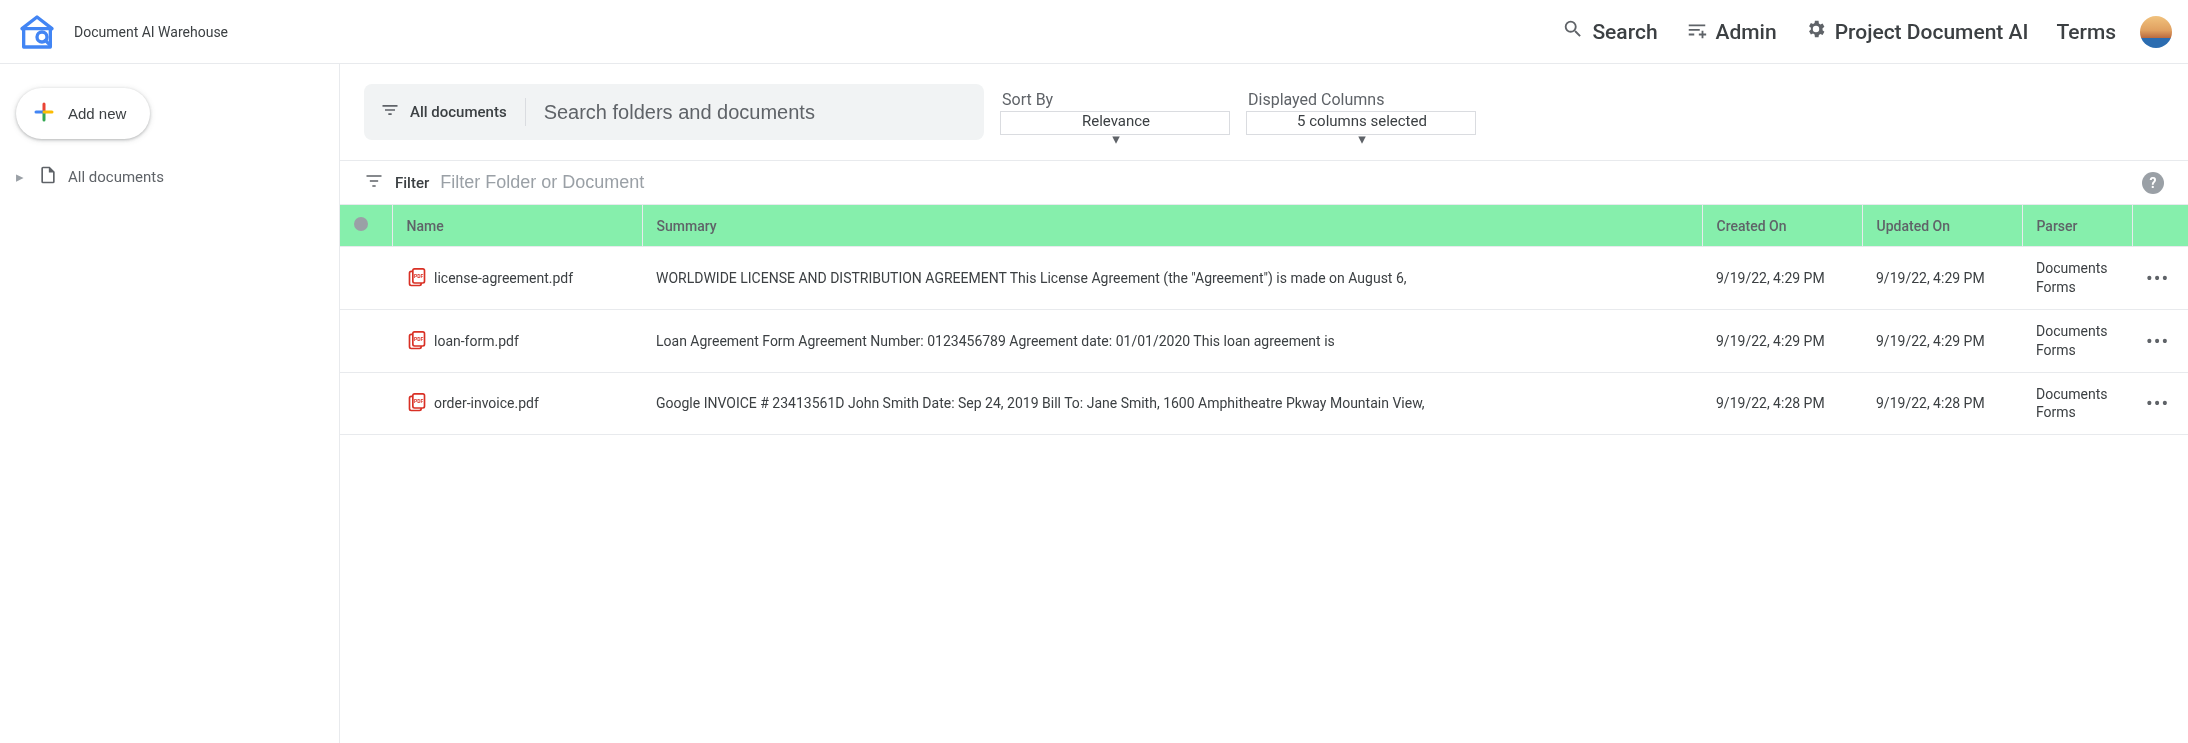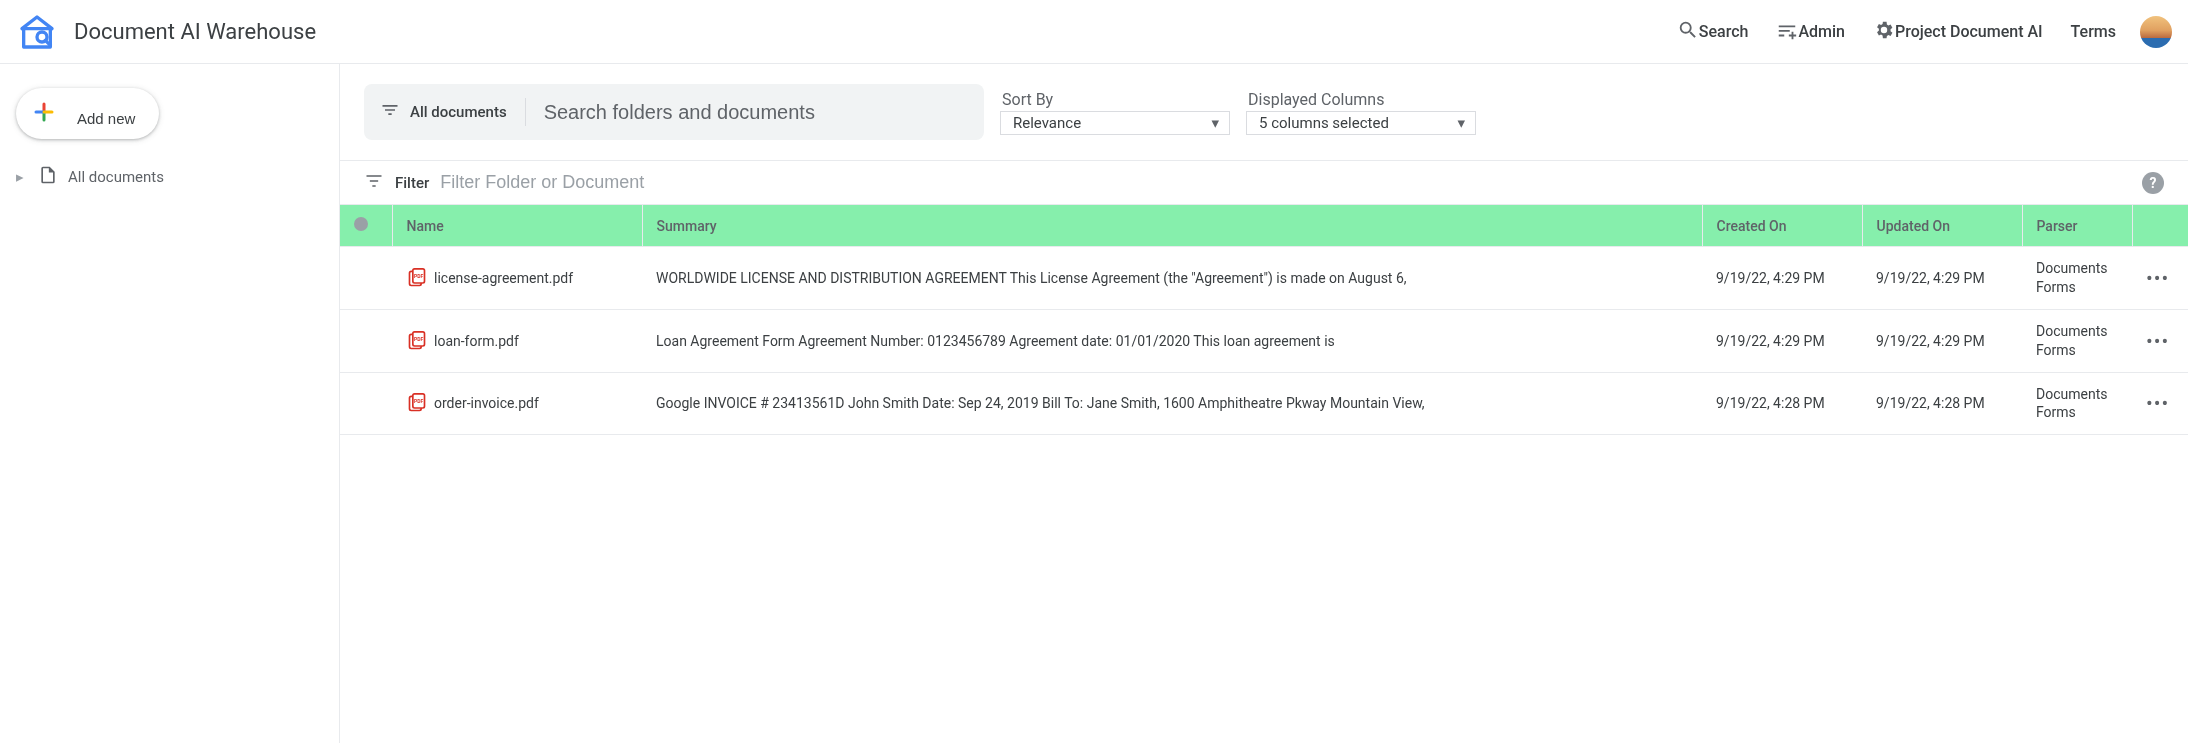--- a/index.html
+++ b/index.html
@@ -16,32 +16,32 @@
     height: 64px;
     padding: 0 16px;
     border-bottom: 1px solid #e8eaed;
   }
   .logo {
     width: 42px; height: 42px;
     margin-right: 16px;
     display: flex; align-items: center; justify-content: center;
   }
   .app-title {
-    font-size: 22px;
+    font-size: 14px;
     color: #3c4043;
     font-weight: 400;
     flex: 0 0 auto;
   }
   .topbar-spacer { flex: 1; }
   .topbar-item {
     display: flex;
     align-items: center;
-    gap: 0;
+    gap: 8px;
     margin-left: 28px;
-    font-size: 16px;
+    font-size: 21px;
     color: #3c4043;
     cursor: pointer;
     font-weight: 500;
   }
   .topbar-item svg { fill: #5f6368; }
   .avatar {
     width: 32px; height: 32px; border-radius: 50%;
     background: linear-gradient(180deg,#f1c27d 0%,#e0a060 45%,#b8673d 70%,#2b6cb0 70%,#2b6cb0 100%);
     margin-left: 24px;
     cursor: pointer;
@@ -52,22 +52,22 @@
     display: flex;
     height: calc(100vh - 64px);
   }
   .sidebar {
     width: 340px;
     border-right: 1px solid #e8eaed;
     padding: 16px 12px;
   }
   .add-new {
     display: inline-flex;
-    align-items: flex-end;
-    gap: 21px;
+    align-items: center;
+    gap: 12px;
     background: #fff;
     border: none;
     border-radius: 28px;
     padding: 12px 24px 12px 16px;
     box-shadow: 0 1px 3px rgba(60,64,67,.3), 0 1px 6px rgba(60,64,67,.15);
     font-size: 15px;
     color: #3c4043;
     cursor: pointer;
     font-weight: 500;
     margin: 8px 0 20px 4px;
@@ -136,20 +136,21 @@
     align-items: center;
     justify-content: space-between;
     border: 1px solid #dadce0;
     border-radius: 0;
     height: 24px;
     min-width: 230px;
     padding: 0 10px 0 12px;
     font-size: 15px;
     cursor: pointer;
     color: #3c4043;
+    flex-direction: column;
   }
   .select-box .arrow { color: #5f6368; }
 
   .filter-bar {
     display: flex;
     align-items: center;
     border-top: 1px solid #e8eaed;
     border-bottom: 1px solid #e8eaed;
     padding: 10px 24px;
     gap: 11px;

